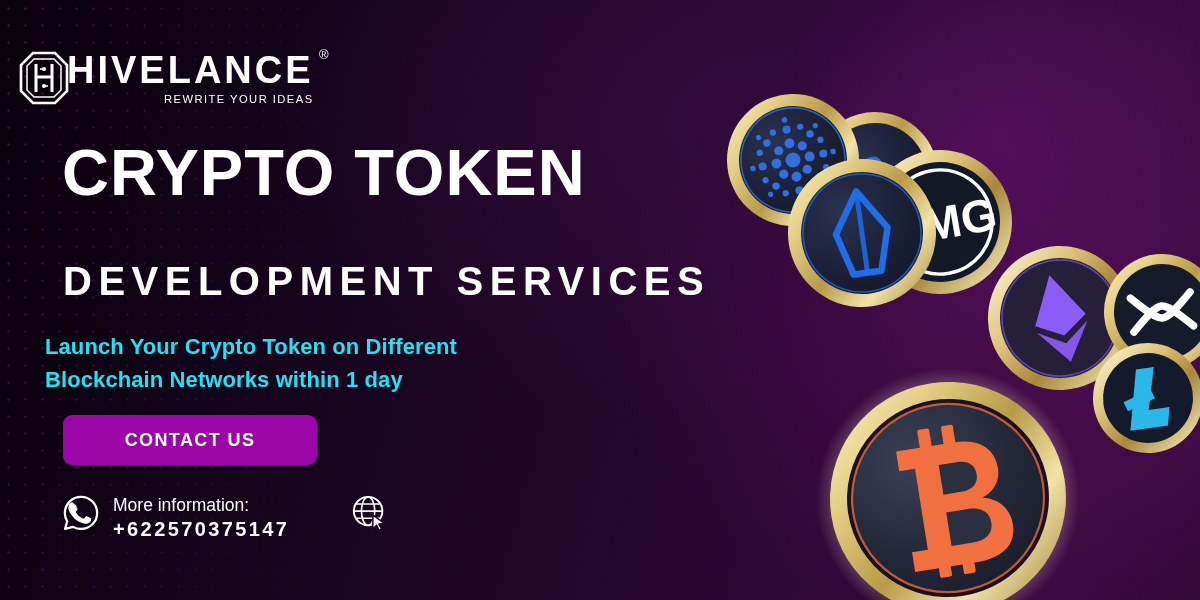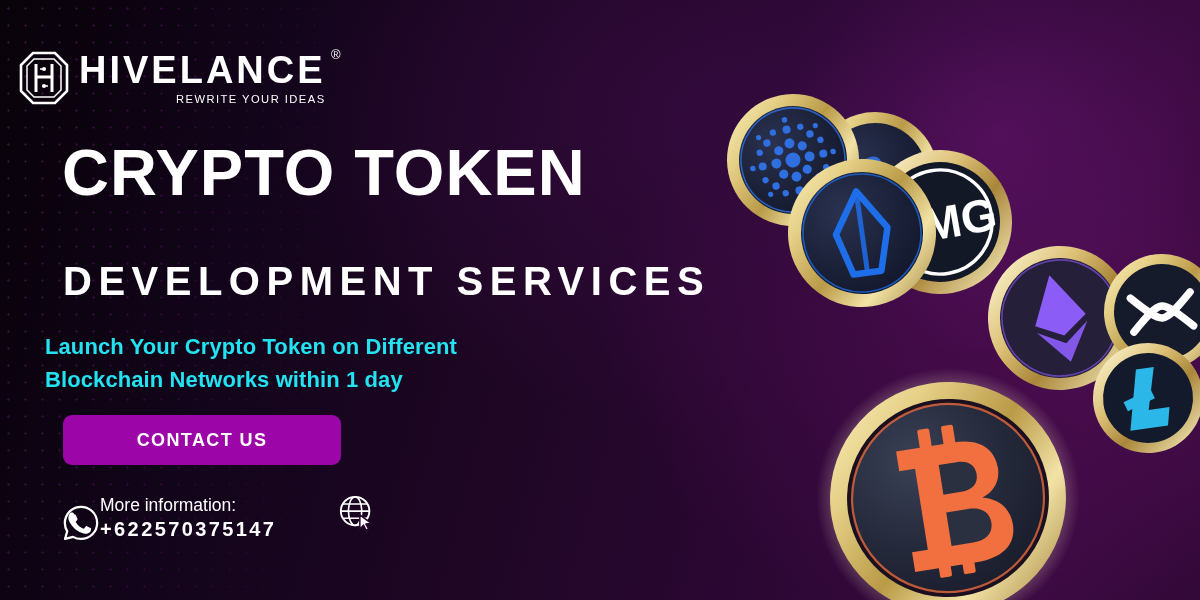--- a/index.html
+++ b/index.html
@@ -34,21 +34,21 @@
     pointer-events:none;
   }
 
   
   .logo{ position:absolute; left:18px; top:48px; display:flex; align-items:flex-start; }
   .logo-mark{ width:52px; height:56px; flex:0 0 auto; margin-top:2px; }
   .logo-text{ position:relative; margin-left:-3px; }
   .logo-word{
     font-family:"Liberation Sans", sans-serif;
     font-weight:700; font-size:38px; letter-spacing:3.0px;
-    color:#ffffff; line-height:44px; white-space:nowrap;padding-left:12px;
+    color:#ffffff; line-height:44px; white-space:nowrap;
   }
   .logo-reg{
     position:absolute; right:-15px; top:-1px;
     font-size:13px; color:#fff; font-weight:400;
   }
   .logo-tag{
     font-size:11.2px; font-weight:400; letter-spacing:1.45px;
     color:#ffffff; text-align:right; margin-top:1px; white-space:nowrap;
   }
 
@@ -72,31 +72,31 @@
   .sub{
     position:absolute; left:45px; top:330px;
     font-weight:700; font-size:22px; line-height:33px;
     letter-spacing:.1px;
     color:#22e3ef; white-space:nowrap;
   }
 
   
   .cta{
     position:absolute; left:63px; top:415px;
-    width:278px; height:50px;
+    width:254px; height:50px;
     background:#9c06a9;
     border:none; border-radius:9px;
     color:#ffffff; font-weight:700; font-size:18px; letter-spacing:1.4px;
     cursor:pointer;
     display:flex; align-items:center; justify-content:center;
   }
 
   
   .contacts{ position:absolute; left:62px; top:494px; display:flex; gap:62px; align-items:flex-start; }
-  .cblock{ display:flex; align-items:flex-end; }
+  .cblock{ display:flex; align-items:flex-start; gap:13px; }
   .cicon{ width:38px; height:38px; flex:0 0 auto; }
   .clabel{ font-size:17.5px; color:#ffffff; line-height:22px; font-weight:400; }
   .cvalue{ font-size:20px; color:#ffffff; font-weight:700; letter-spacing:2.4px; line-height:26px; }
   .cvalue.web{ letter-spacing:2.9px; }
 
   
   .coins{ position:absolute; inset:0; pointer-events:none; }
 </style>
 </head>
 <body>

